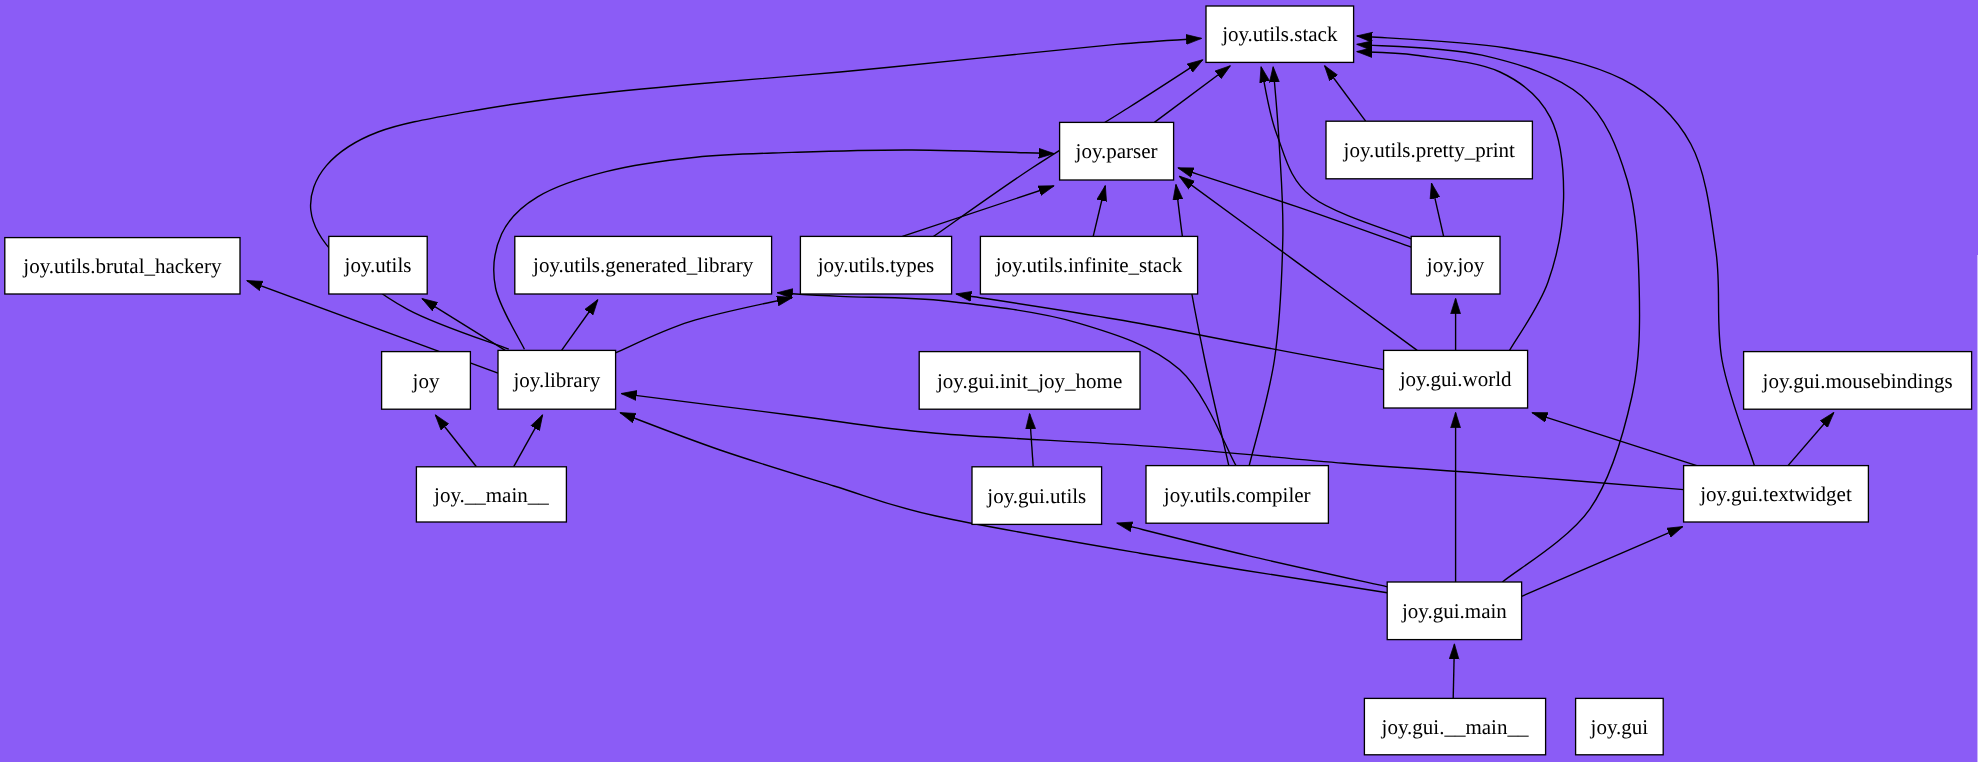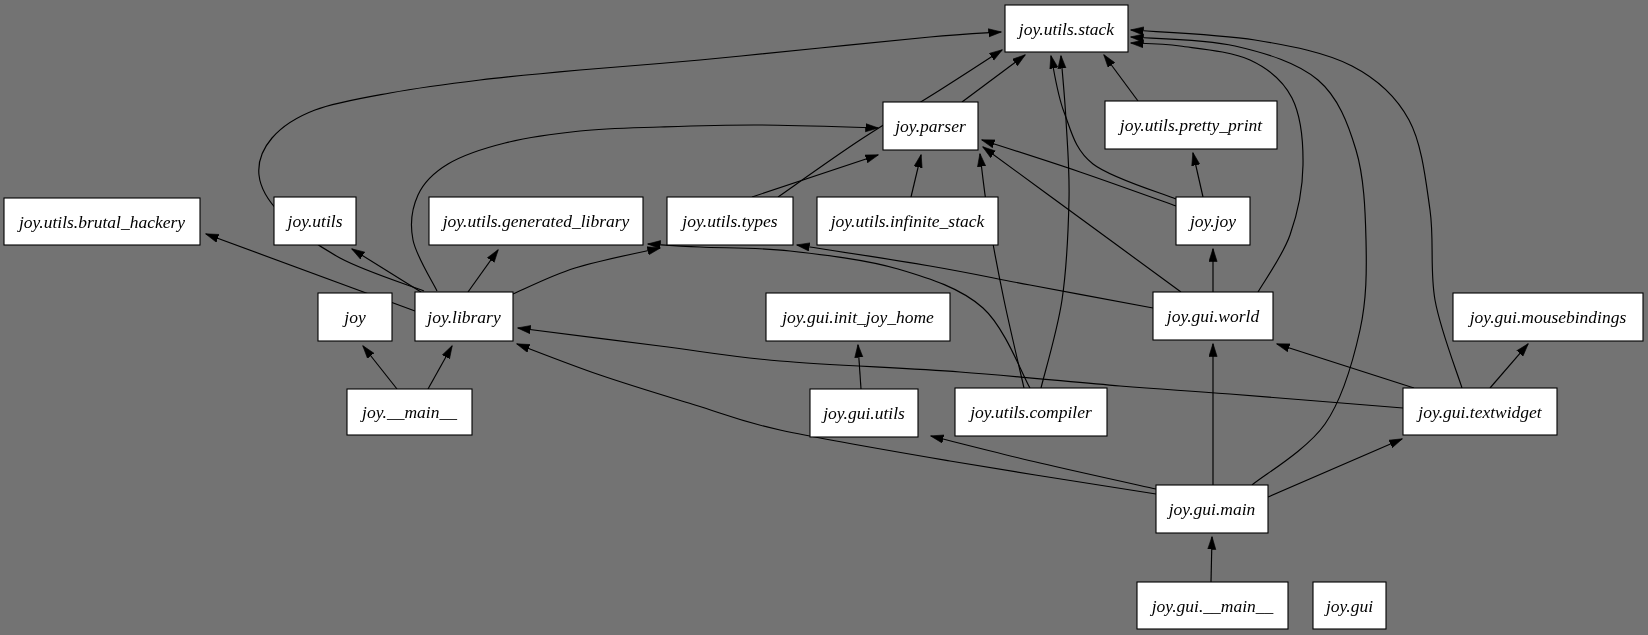--- a/index.html
+++ b/index.html
@@ -1,16 +1,16 @@
 <!DOCTYPE html>
 <html><head>
 <meta charset="utf-8">
 <style>
   html,body{margin:0;padding:0;background:#ffffff;}
-  .stage{position:relative;width:1648px;height:635px;background:#737373;overflow:hidden;font-style:italic;}
+  .stage{position:relative;width:1648px;height:635px;background:#8b5cf6;overflow:hidden;}
   svg{display:block;}
   .node-rect{fill:#ffffff;stroke:#000000;stroke-width:1.1px;}
   .node-label{font-family:"Liberation Serif","DejaVu Serif",serif;font-size:17.5px;fill:#000000;
               text-anchor:middle;}
   .edge-path{fill:none;stroke:#000000;stroke-width:1.15px;}
 </style>
 </head>
 <body>
 
 <div class="stage">

